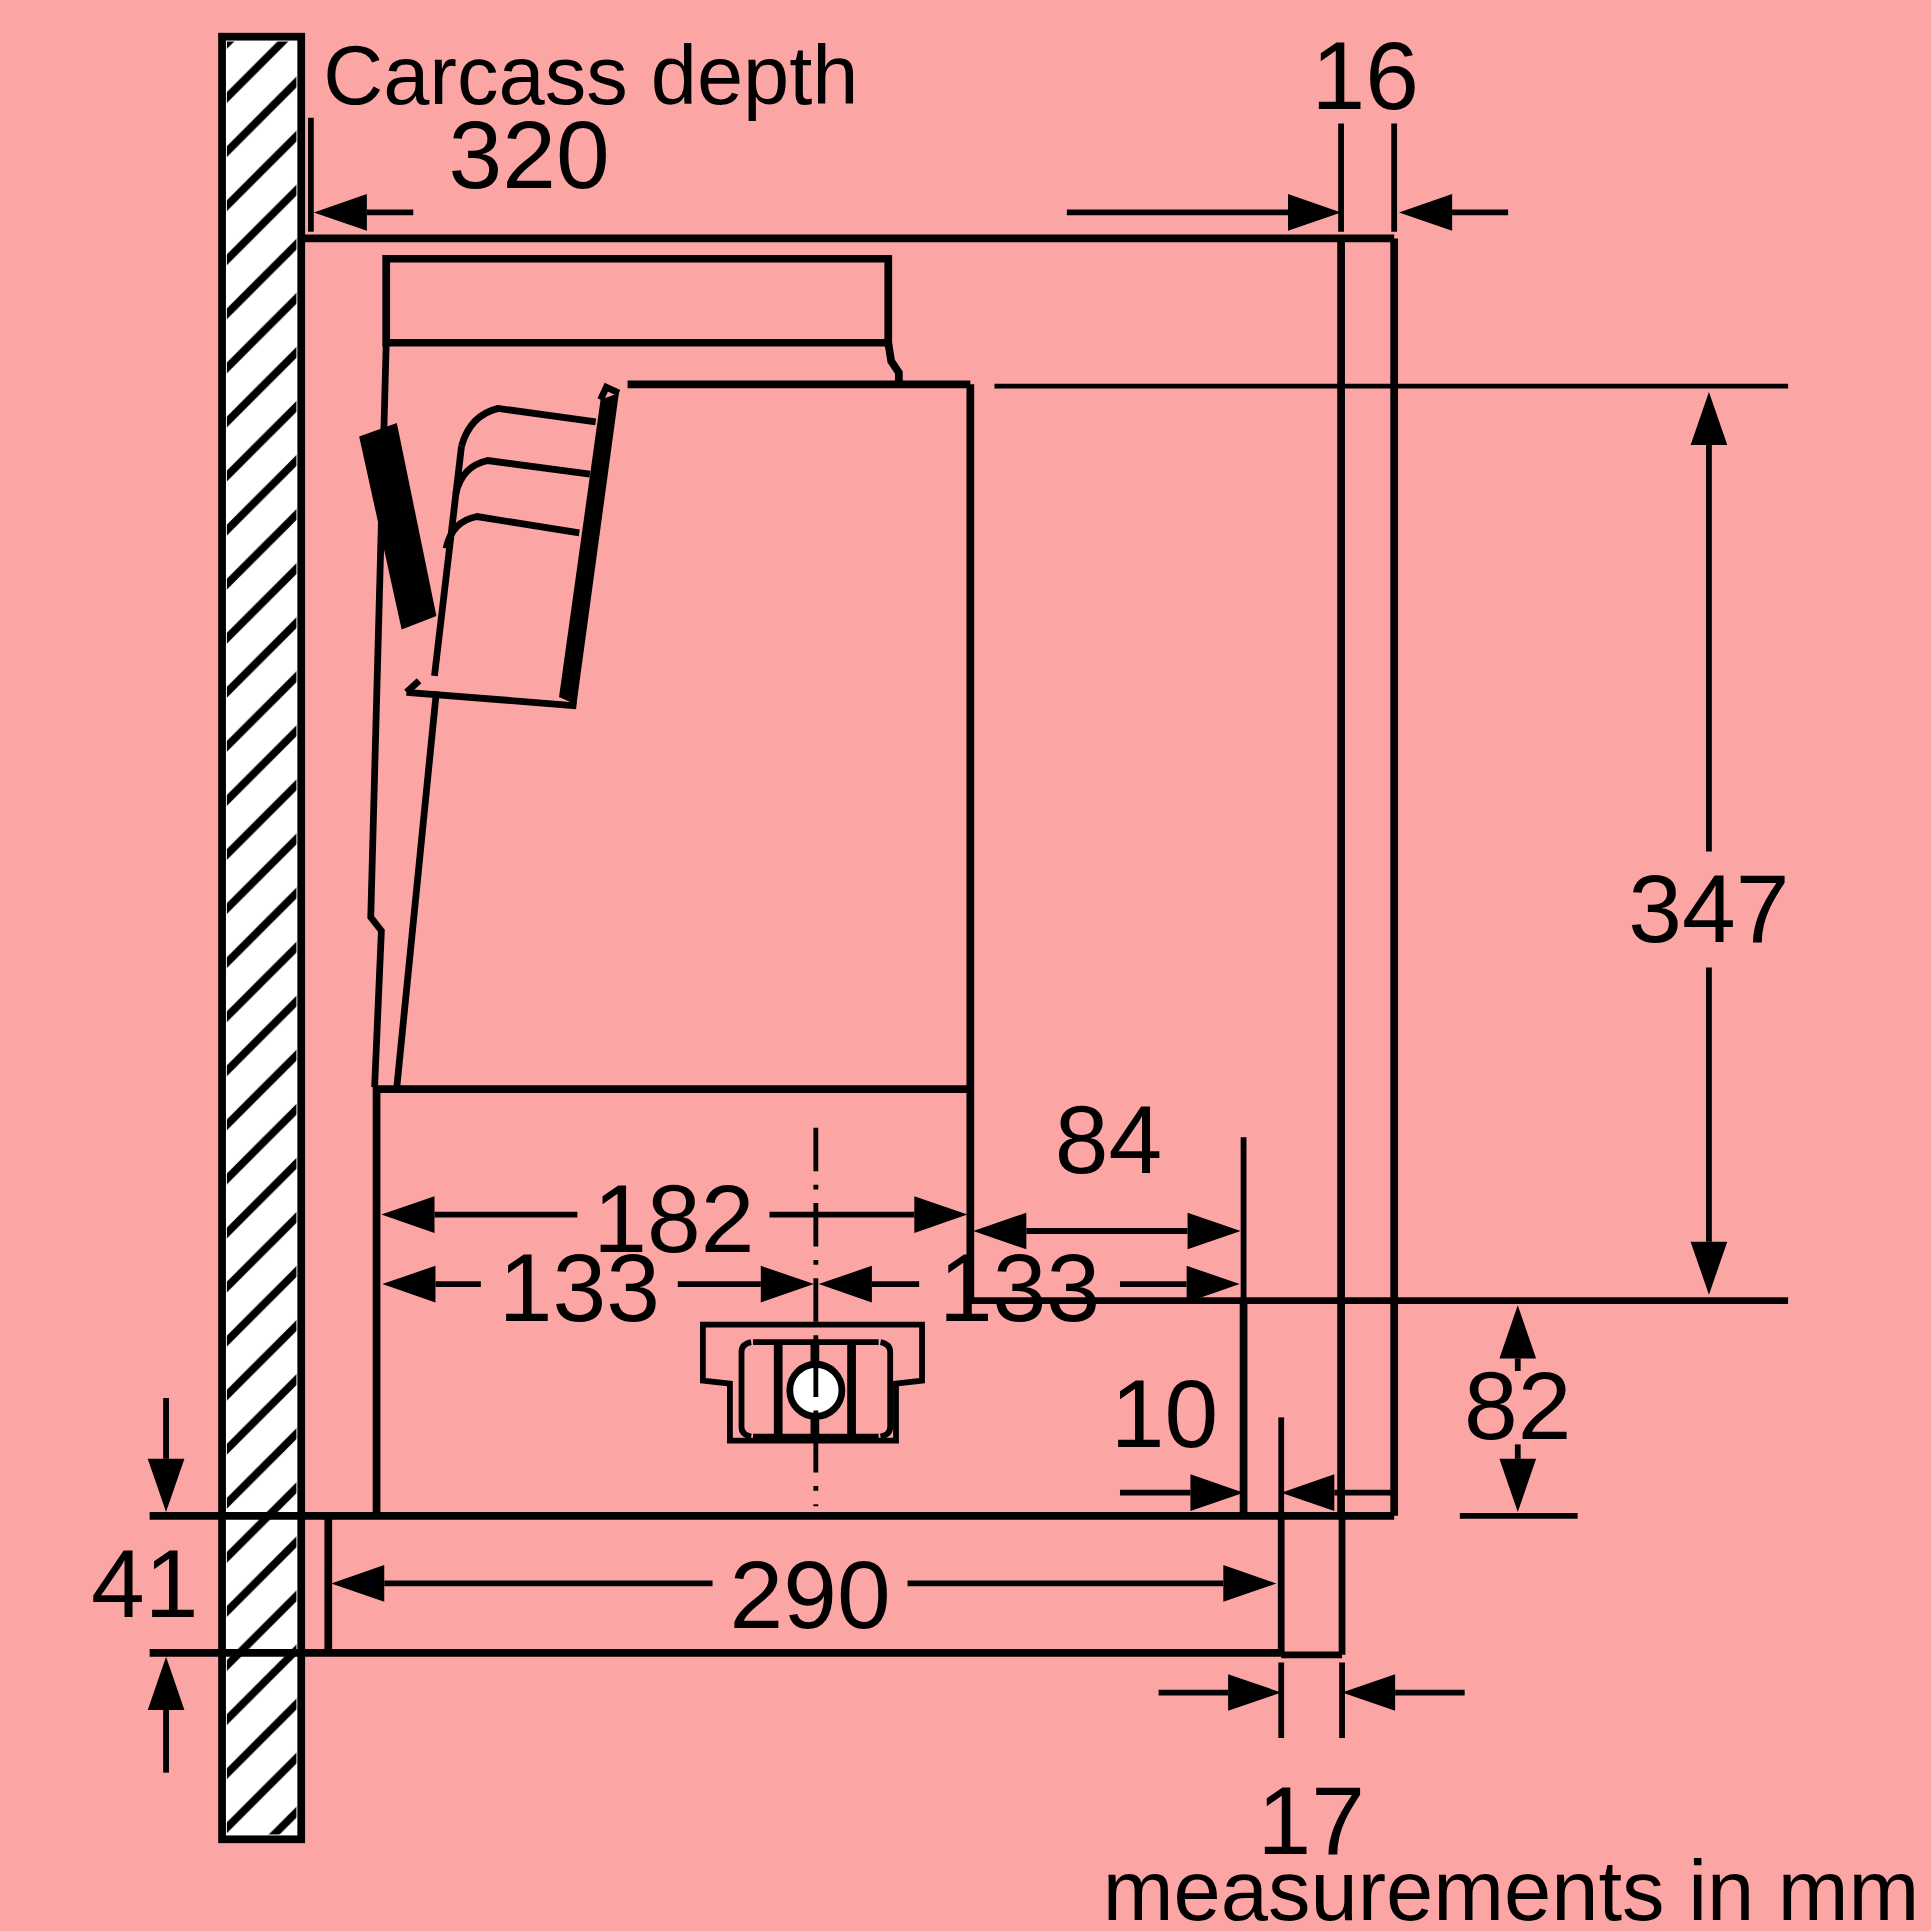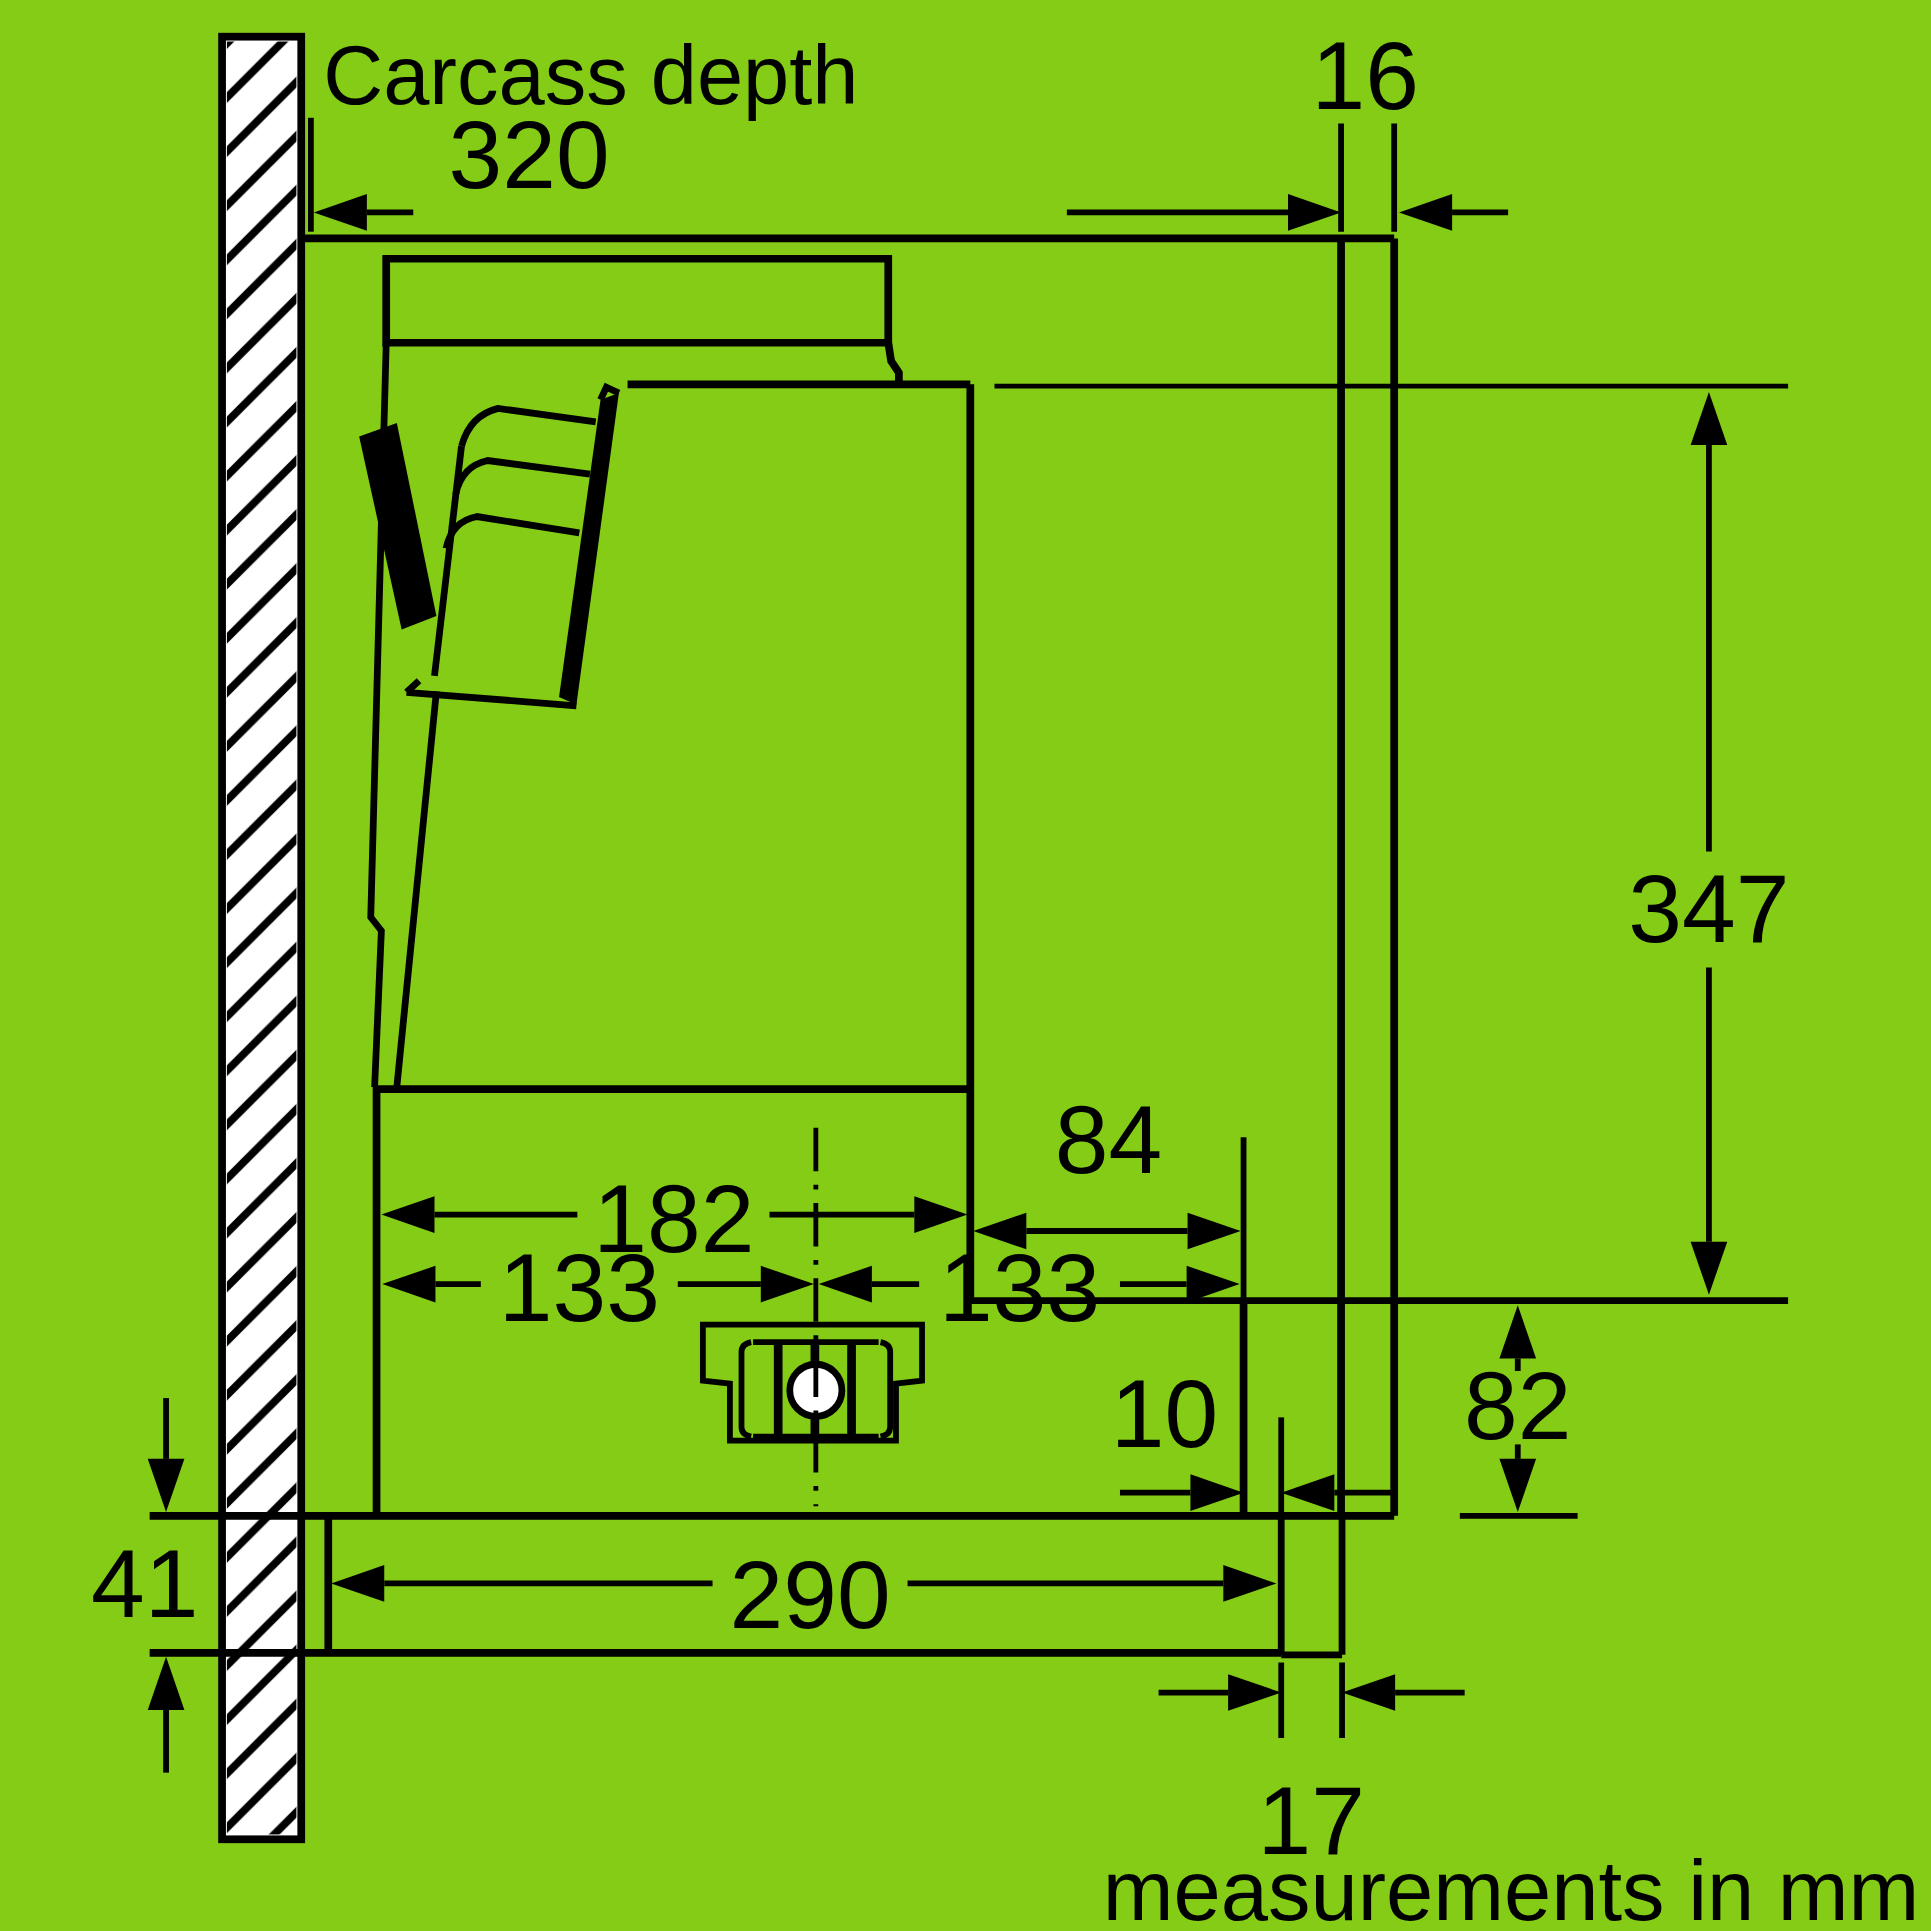--- a/index.html
+++ b/index.html
@@ -1,16 +1,16 @@
 <!DOCTYPE html>
 <html><head>
 <meta charset="utf-8">
 <style>
   html,body{margin:0;padding:0;background:#ffffff;}
-  .stage{width:1931px;height:1931px;background:#84cc16;position:relative;font-family:"Liberation Sans",sans-serif;}
+  .stage{width:1931px;height:1931px;background:#fca5a5;position:relative;font-family:"Liberation Sans",sans-serif;}
   svg{display:block;}
   text{fill:#000;font-family:"Liberation Sans",sans-serif;}
   .lbl{font-size:100px;}
   .ttl{font-size:86px;}
   .ftr{font-size:88px;}
   path,line,polyline{stroke:#000;fill:none;}
   polygon{stroke:none;fill:#000;}
   .w8{stroke-width:8;} .w7{stroke-width:7;} .w6{stroke-width:6;} .w5{stroke-width:5;}
 </style>
 </head>

